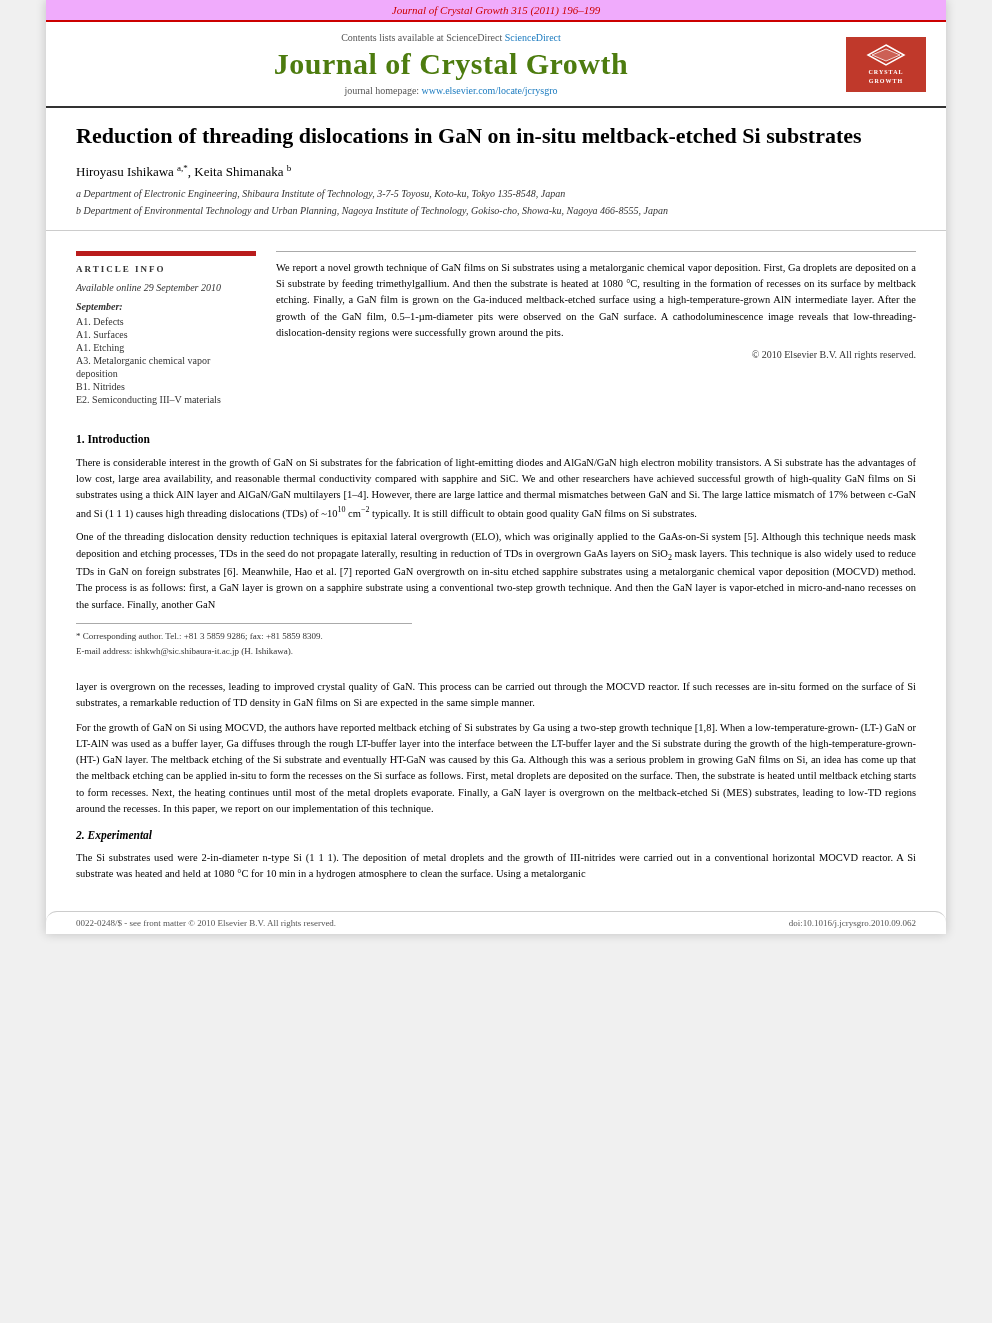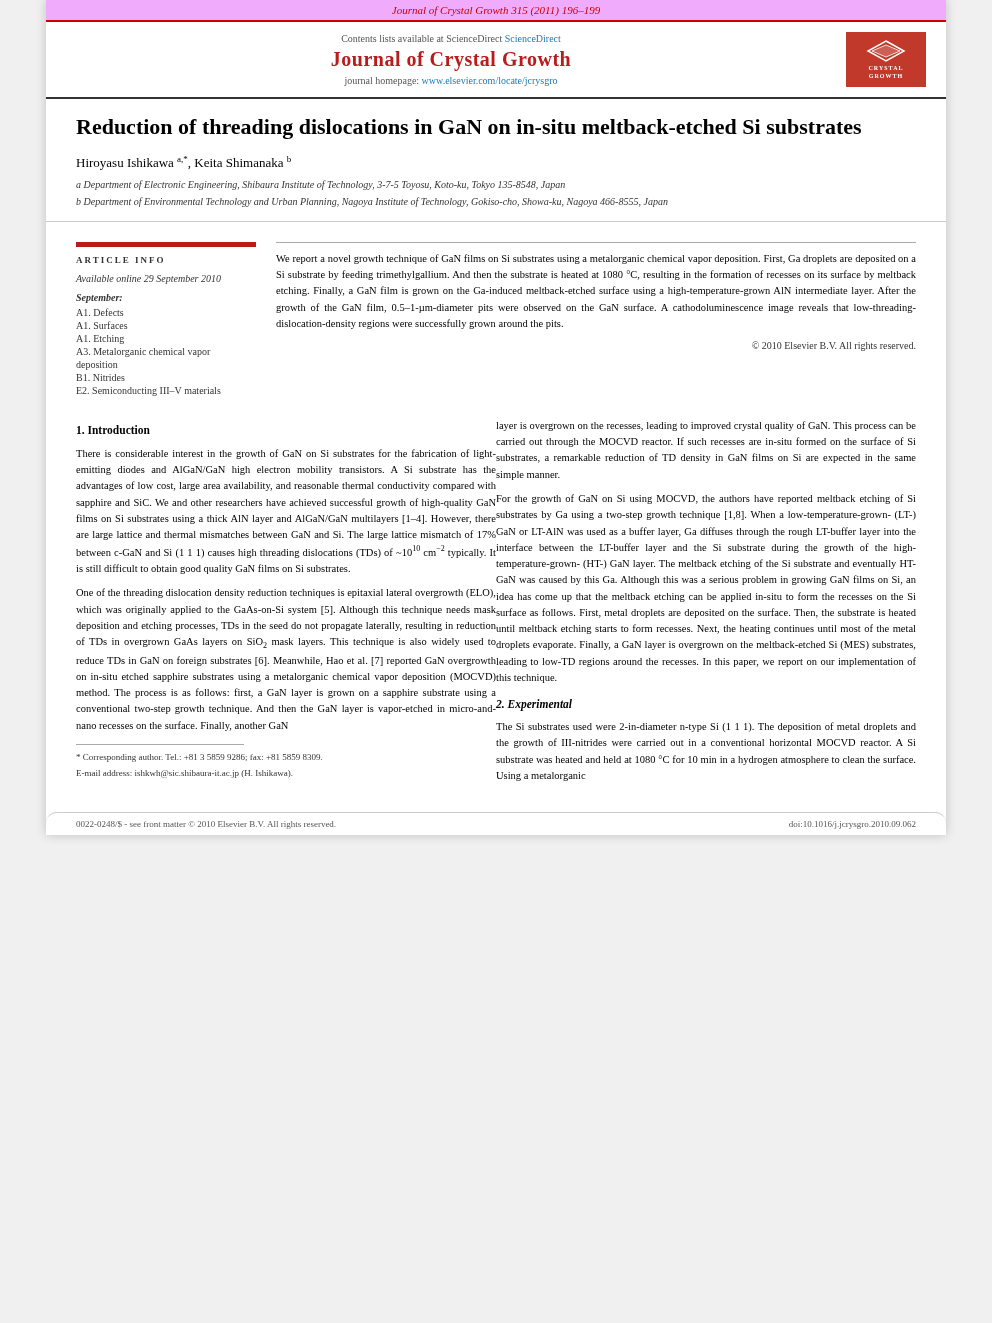--- a/index.html
+++ b/index.html
@@ -65,23 +65,23 @@
     .contents-line {
       font-size: 10px;
       color: #555;
       margin-bottom: 4px;
     }
     .contents-line a {
       color: #1a7abf;
       text-decoration: none;
     }
     .journal-title {
-      font-size: 20px;
-      font-weight: bold;
-      color: #b91c1c;
+      font-size: 30px;
+      font-weight: bold;
+      color: #4d7c0f;
       font-family: 'Times New Roman', serif;
       letter-spacing: 0.5px;
     }
     .journal-homepage {
       font-size: 10px;
       color: #555;
       margin-top: 4px;
     }
     .journal-homepage a {
       color: #1a7abf;
@@ -209,20 +209,22 @@
     .copyright-line {
       font-size: 10px;
       color: #333;
       text-align: right;
       margin-top: 8px;
     }
     
     .main-content {
       padding: 10px 30px 20px 30px;
       display: flex;
+      gap: 18px;
+      flex-direction: column;
     }
     .col-left, .col-right {
       flex: 1;
       font-size: 10.5px;
       line-height: 1.55;
       color: #000;
       text-align: justify;
     }
     .section-title {
       font-size: 12px;

